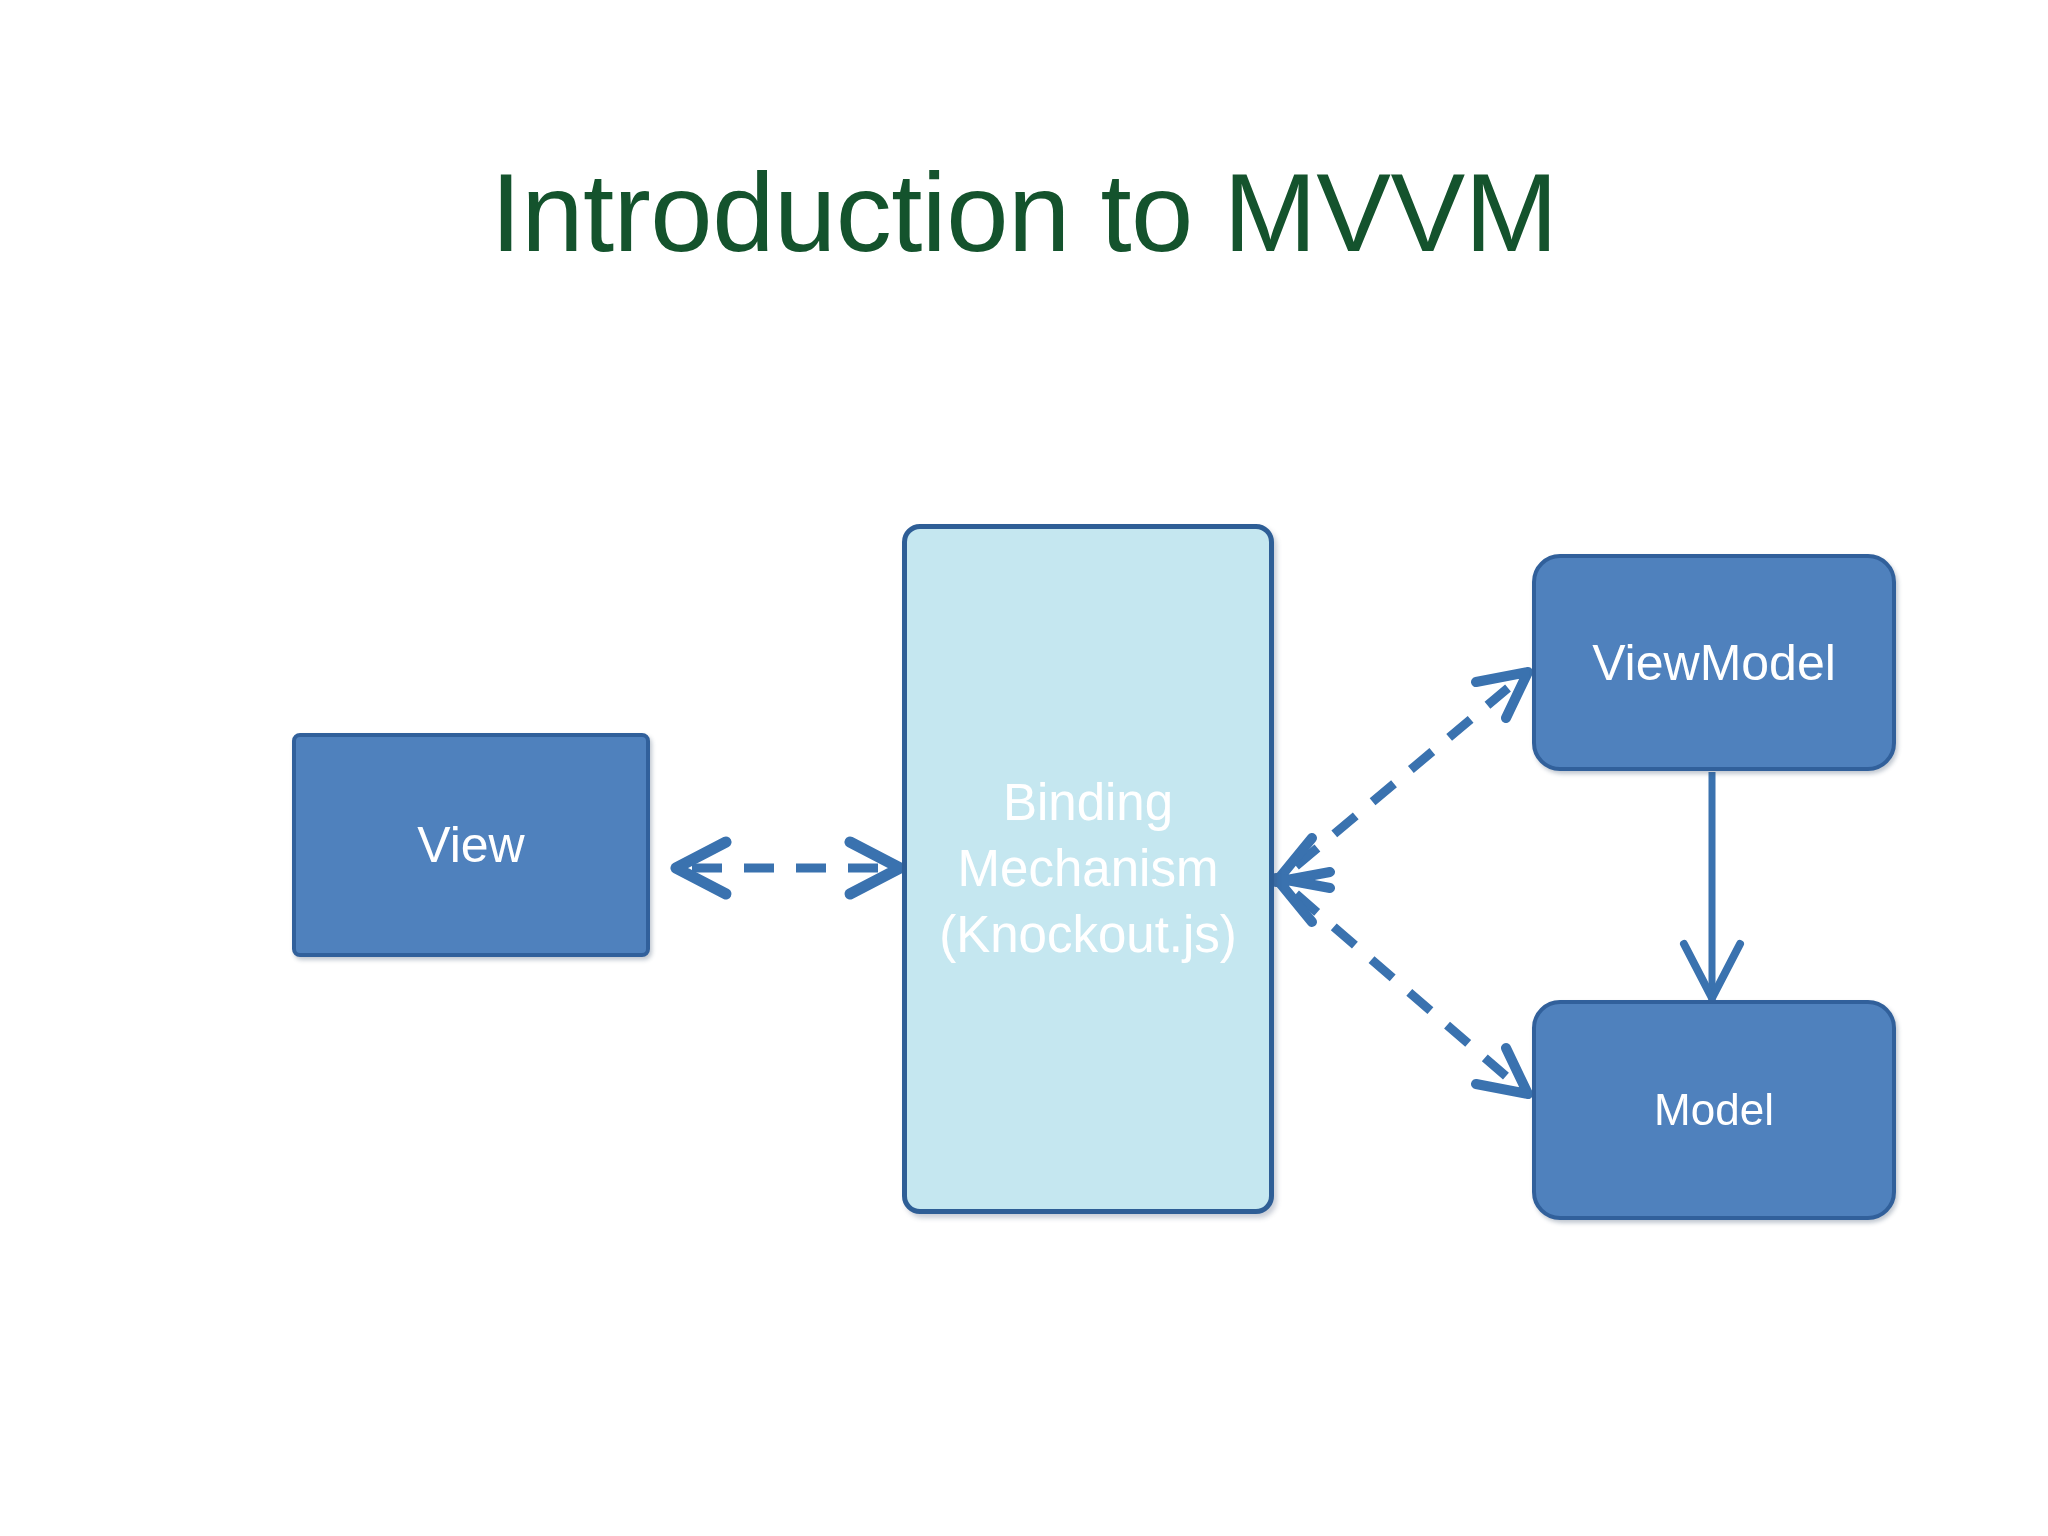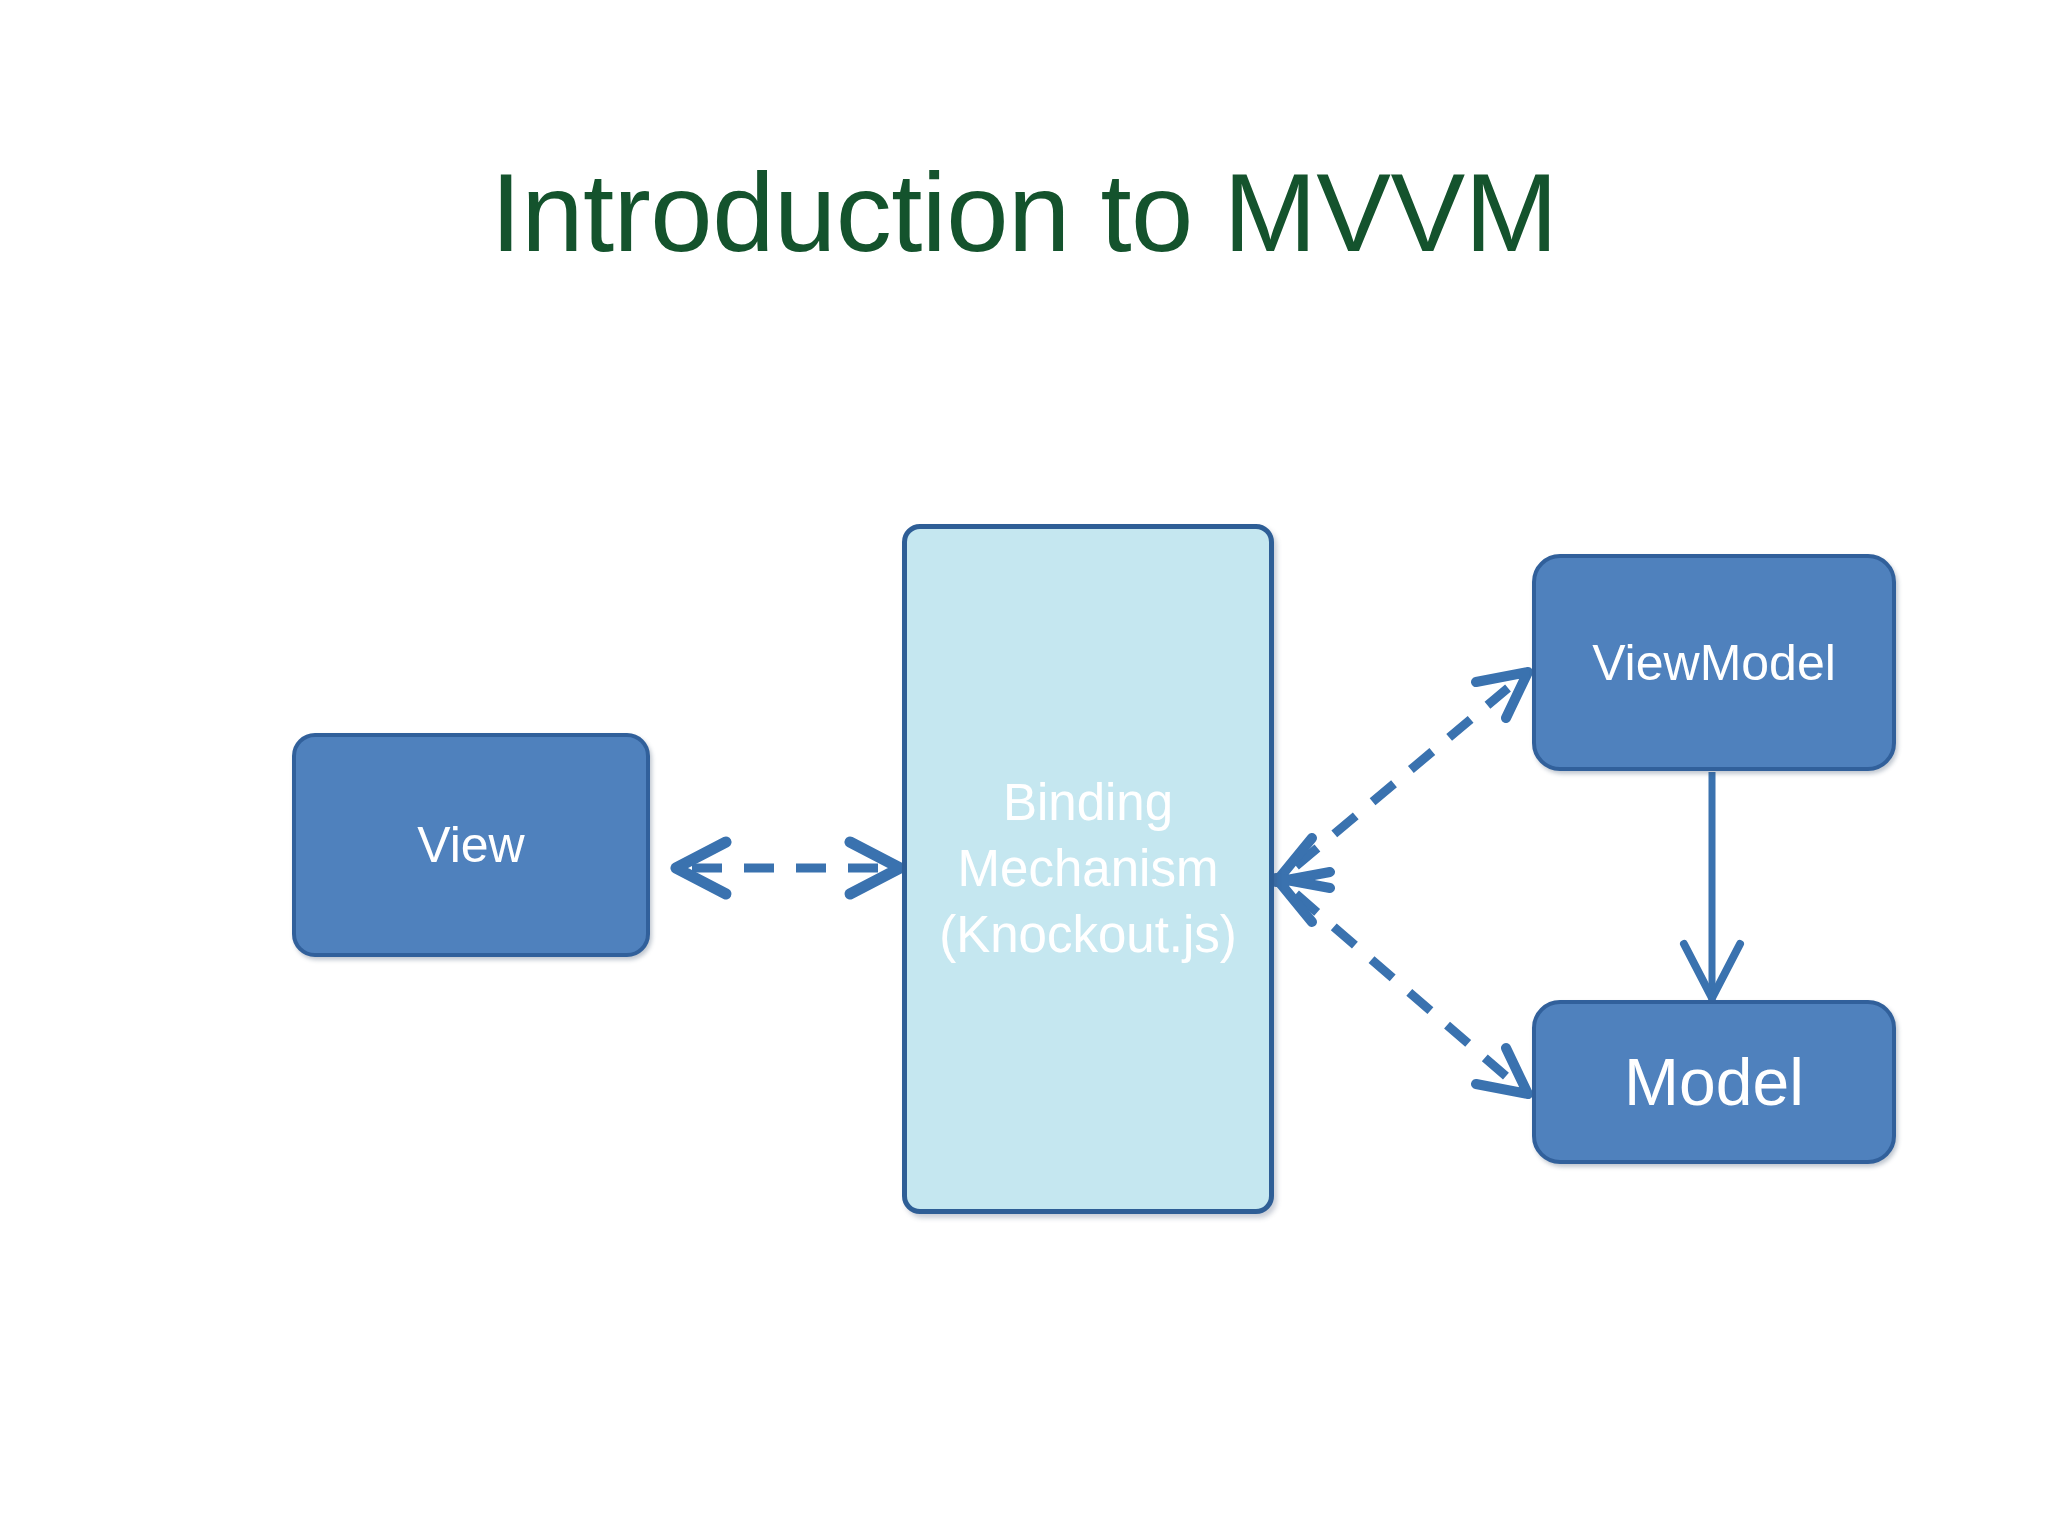--- a/index.html
+++ b/index.html
@@ -75,21 +75,21 @@
     display: block;
     white-space: pre-line;
     text-align: center;
   }
 
   #node-view {
     left: 292px;
     top: 733px;
     width: 358px;
     height: 224px;
-    border-radius: 23px;
+    border-radius: 8px;
     font-size: 50px;
   }
   #node-binding {
     left: 902px;
     top: 524px;
     width: 372px;
     height: 690px;
     border-radius: 18px;
     font-size: 51px;
     line-height: 1.30;
@@ -103,23 +103,23 @@
     top: 554px;
     width: 364px;
     height: 217px;
     border-radius: 28px;
     font-size: 50px;
   }
   #node-model {
     left: 1532px;
     top: 1000px;
     width: 364px;
-    height: 164px;
+    height: 220px;
     border-radius: 28px;
-    font-size: 66px;
+    font-size: 44px;
   }
 </style>
 </head>
 <body>
 
 <div id="slide">
 
   <div id="slide-title">Introduction to MVVM</div>
 
   <div id="diagram">

